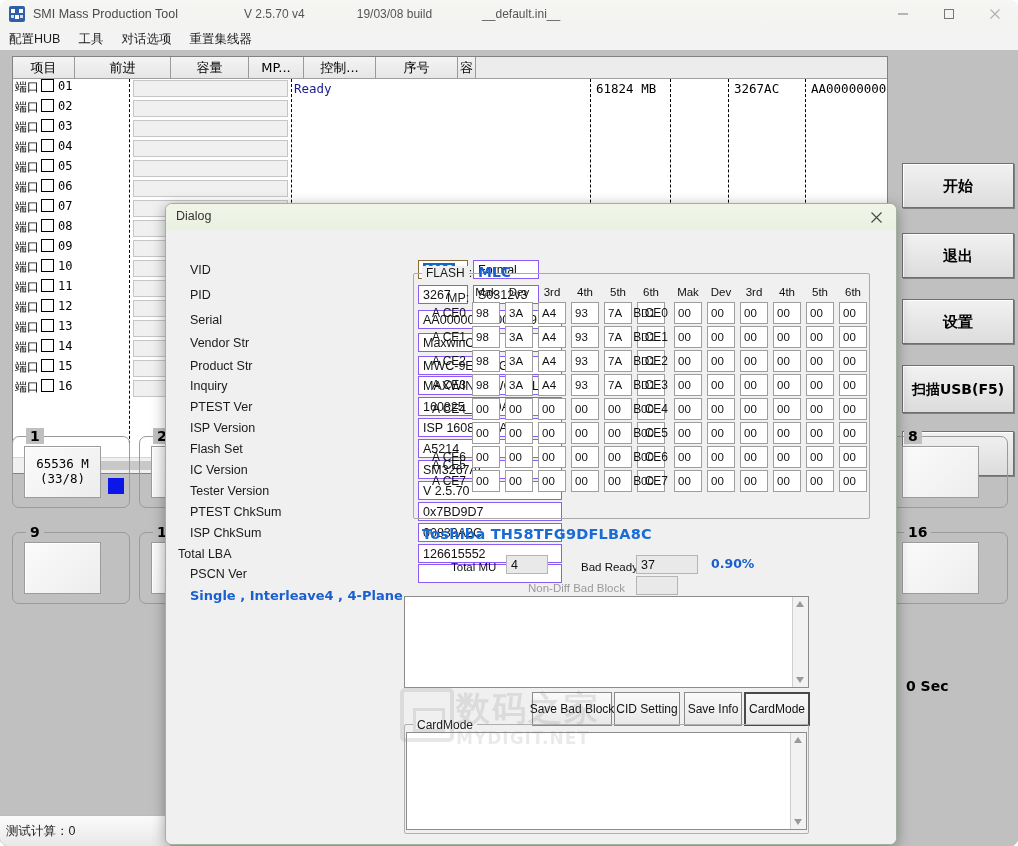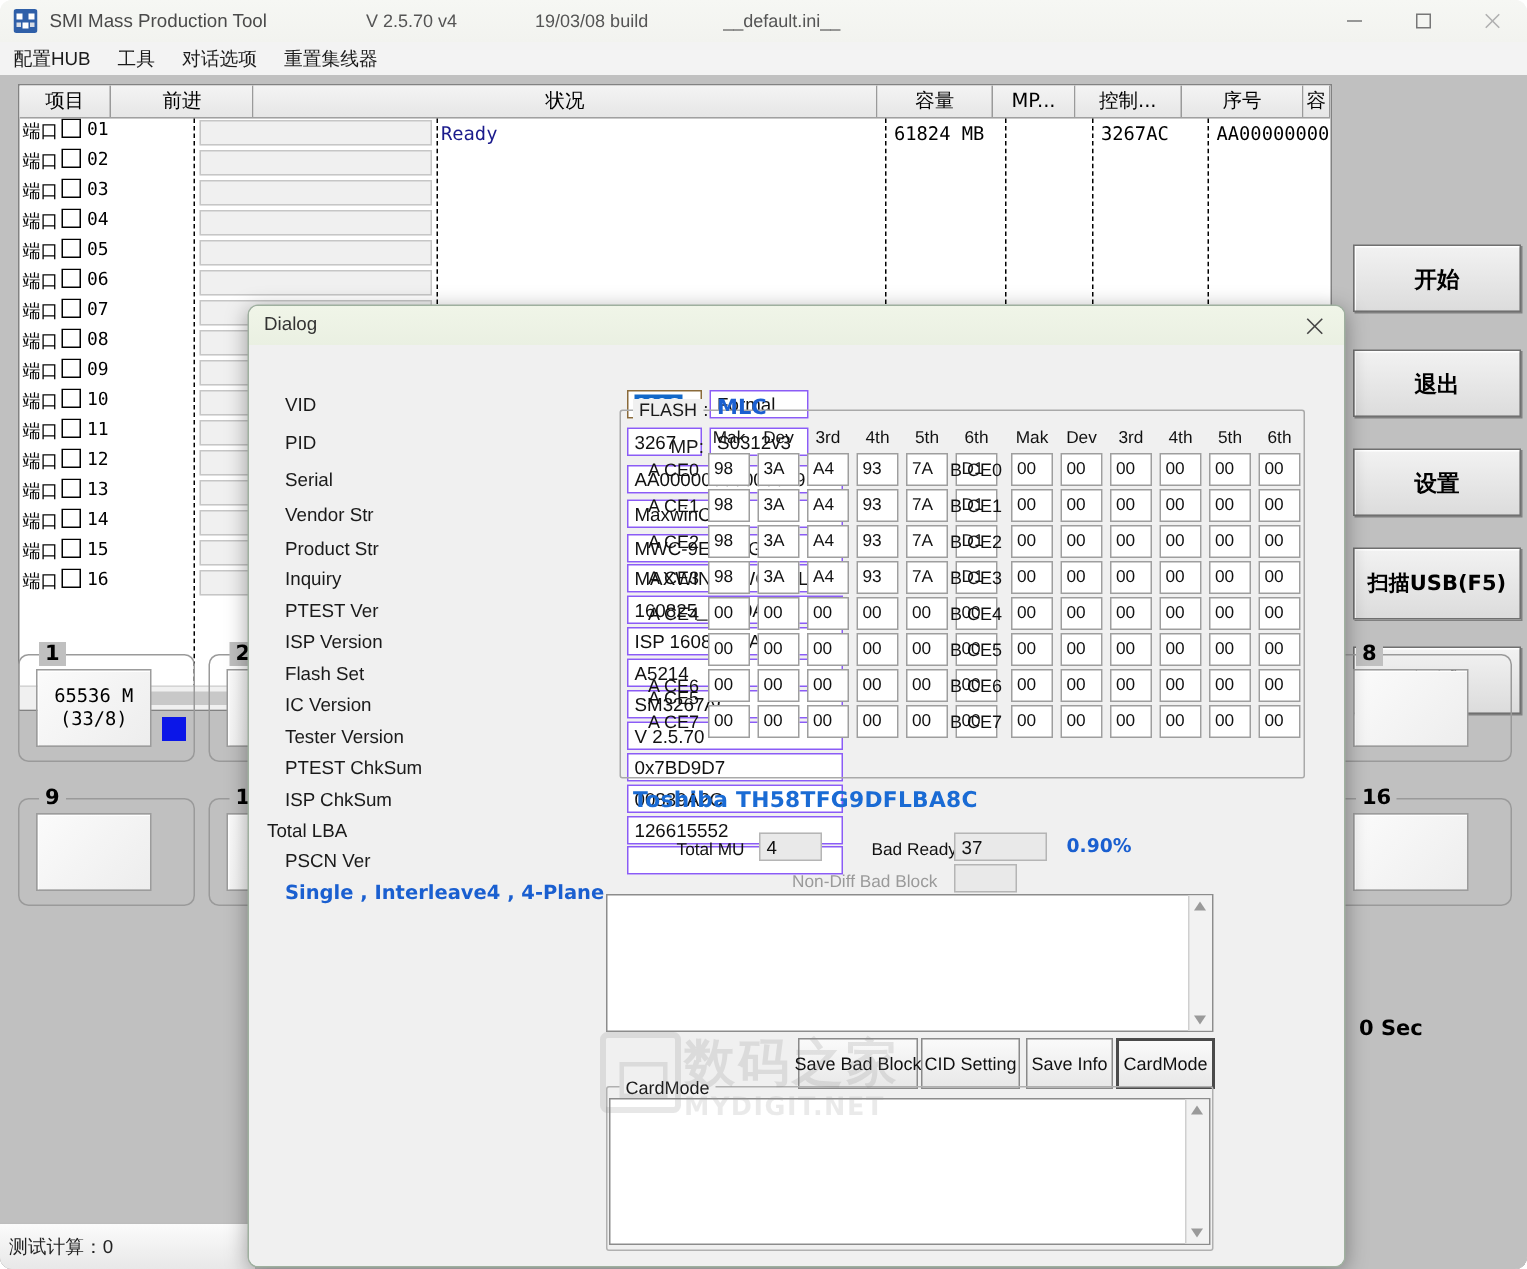--- a/index.html
+++ b/index.html
@@ -213,21 +213,20 @@
   </div>
 
   <div class="client">
 
     <div class="photobg" style="background:linear-gradient(180deg,#27302a 0%,#2b2420 40%,#1c1a17 100%);"></div>
 
     <div class="listview">
       <div class="lv-header" id="lvhdr">
             <div class="lv-th" style="width: 62px; text-align: center;">项目</div>
             <div class="lv-th" style="width: 96px;">前进</div>
-            <div class="lv-th" style="width: 420px;">状况</div>
             <div class="lv-th" style="width: 78px;">容量</div>
             <div class="lv-th" style="width: 55px;">MP...</div>
             <div class="lv-th" style="width: 72px;">控制...</div>
             <div class="lv-th" style="width: 82px;">序号</div>
             <div class="lv-th" style="width: 18px;">容</div>
           </div>
       <div class="lv-body" id="lvbody">
             <div class="lv-row">
               <div class="lv-portcell"><span class="pname">端口</span><span class="lv-chk"></span><span>01</span></div>
               <div class="lv-fwd"></div>

